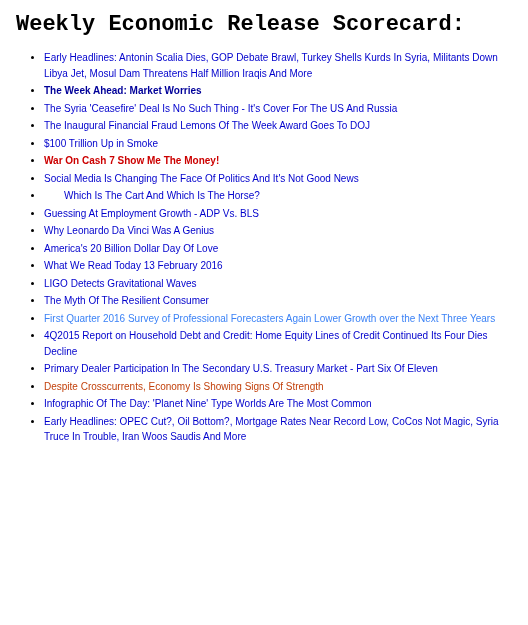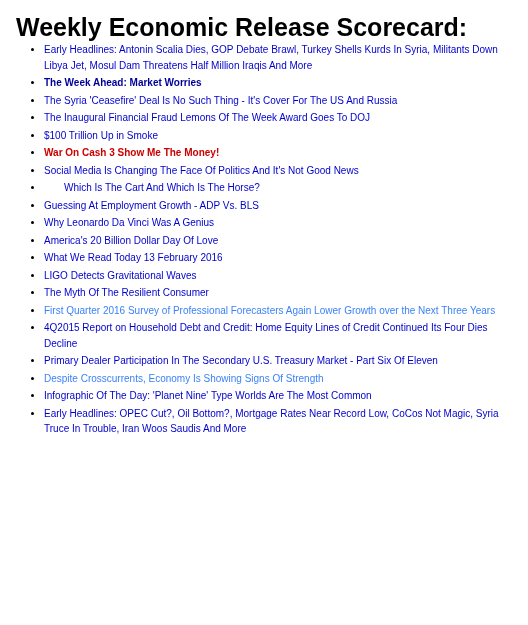--- a/index.html
+++ b/index.html
@@ -8,25 +8,26 @@
       box-sizing: border-box;
     }
     body {
       font-family: Arial, Helvetica, sans-serif;
       background: #ffffff;
       color: #000000;
       width: 528px;
       padding: 12px 16px 16px 16px;
     }
     h1 {
-      font-size: 25px;
+      font-size: 22px;
       font-weight: bold;
       color: #000000;
-      margin-bottom: 0;
+      margin-bottom: 12px;
       line-height: 1.2;
+      font-family: Liberation Mono, monospace;
     }
     ul {
       list-style: disc;
       padding-left: 28px;
     }
     ul li {
       font-size: 10px;
       line-height: 1.55;
       margin-bottom: 2px;
       color: #000000;
@@ -40,28 +41,28 @@
 <body>
 
 <h1>Weekly Economic Release Scorecard:</h1>
 
 <ul>
 <li><a href="#" style="color: rgb(0, 0, 204);">Early Headlines: Antonin Scalia Dies, GOP Debate Brawl, Turkey Shells Kurds In Syria, Militants Down Libya Jet, Mosul Dam Threatens Half Million Iraqis And More</a></li>
     <li><a href="#" style="font-weight: bold; color: rgb(0, 0, 153);">The Week Ahead: Market Worries</a></li>
     <li><a href="#" style="color: rgb(0, 0, 204);">The Syria 'Ceasefire' Deal Is No Such Thing - It's Cover For The US And Russia</a></li>
     <li><a href="#" style="color: rgb(0, 0, 204); text-align: center;">The Inaugural Financial Fraud Lemons Of The Week Award Goes To DOJ</a></li>
     <li><a href="#" style="color: rgb(0, 0, 204);">$100 Trillion Up in Smoke</a></li>
-    <li><a href="#" style="font-weight: bold; color: rgb(204, 0, 0);">War On Cash 3 Show Me The Money!</a></li>
+    <li><a href="#" style="font-weight: bold; color: rgb(204, 0, 0);">War On Cash 7 Show Me The Money!</a></li>
     <li><a href="#" style="color: rgb(0, 0, 204);">Social Media Is Changing The Face Of Politics And It's Not Good News</a></li>
     <li><a href="#" style="color: rgb(0, 0, 204); margin-left: 20px;">Which Is The Cart And Which Is The Horse?</a></li>
     <li><a href="#" style="color: rgb(0, 0, 204);">Guessing At Employment Growth - ADP Vs. BLS</a></li>
     <li><a href="#" style="color: rgb(0, 0, 204);">Why Leonardo Da Vinci Was A Genius</a></li>
     <li><a href="#" style="color: rgb(0, 0, 204);">America's 20 Billion Dollar Day Of Love</a></li>
     <li><a href="#" style="color: rgb(0, 0, 204);">What We Read Today 13 February 2016</a></li>
     <li><a href="#" style="color: rgb(0, 0, 204);">LIGO Detects Gravitational Waves</a></li>
     <li><a href="#" style="color: rgb(0, 0, 204); margin-top: 36px;">The Myth Of The Resilient Consumer</a></li>
     <li><a href="#" style="color: #3b82f6;">First Quarter 2016 Survey of Professional Forecasters Again Lower Growth over the Next Three Years</a></li>
     <li><a href="#" style="color: rgb(0, 0, 204);">4Q2015 Report on Household Debt and Credit: Home Equity Lines of Credit Continued Its Four Dies Decline</a></li>
     <li><a href="#" style="color: rgb(0, 0, 204);">Primary Dealer Participation In The Secondary U.S. Treasury Market - Part Six Of Eleven</a></li>
-    <li><a href="#" style="color: #3b82f6;">Despite Crosscurrents, Economy Is Showing Signs Of Strength</a></li>
+    <li><a href="#" style="color: #c2410c;">Despite Crosscurrents, Economy Is Showing Signs Of Strength</a></li>
     <li><a href="#" style="color: rgb(0, 0, 204); margin-top: 24px;">Infographic Of The Day: 'Planet Nine' Type Worlds Are The Most Common</a></li>
     <li><a href="#" style="color: rgb(0, 0, 204);">Early Headlines: OPEC Cut?, Oil Bottom?, Mortgage Rates Near Record Low, CoCos Not Magic, Syria Truce In Trouble, Iran Woos Saudis And More</a></li>
   </ul>
 
 </body></html>

